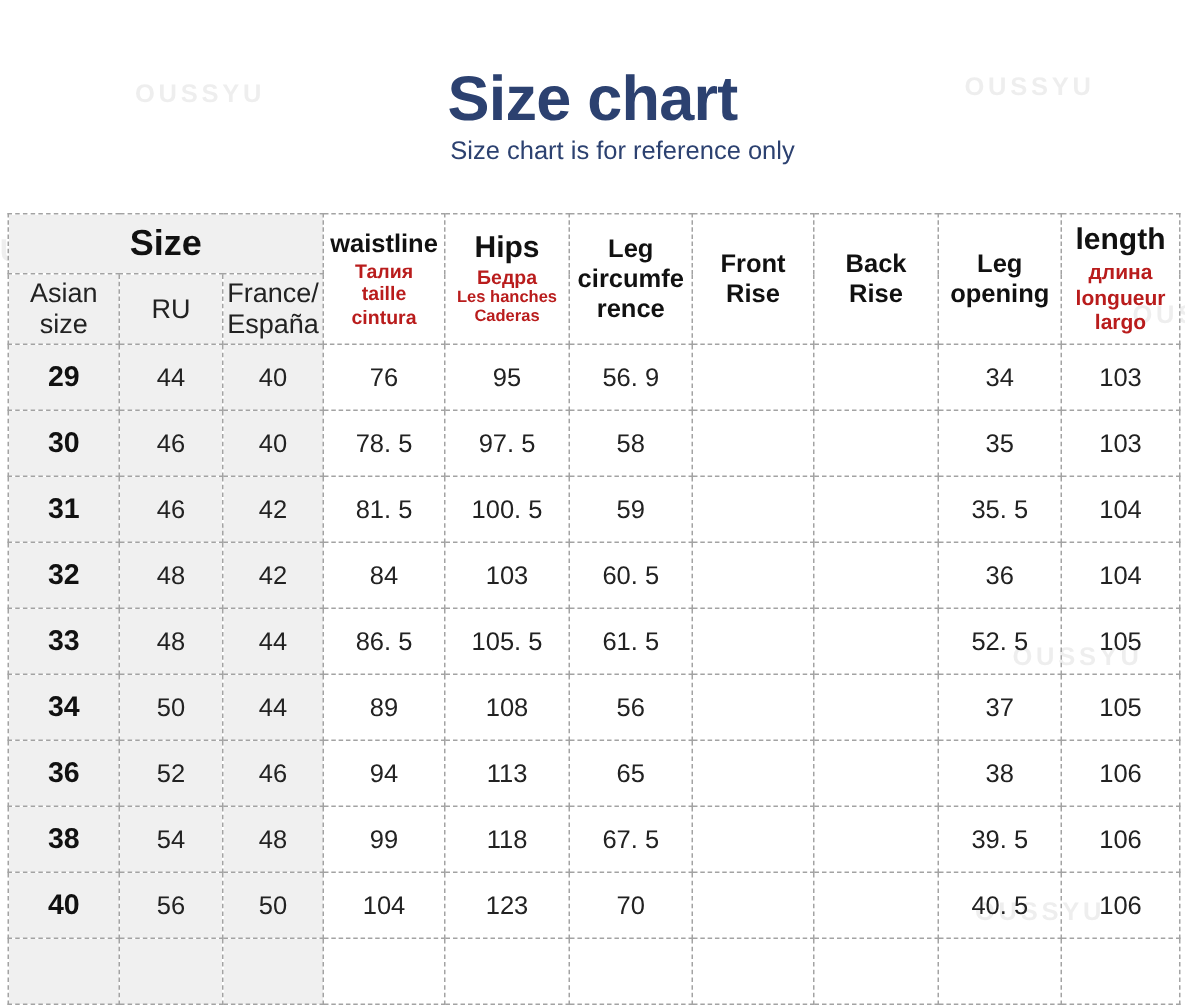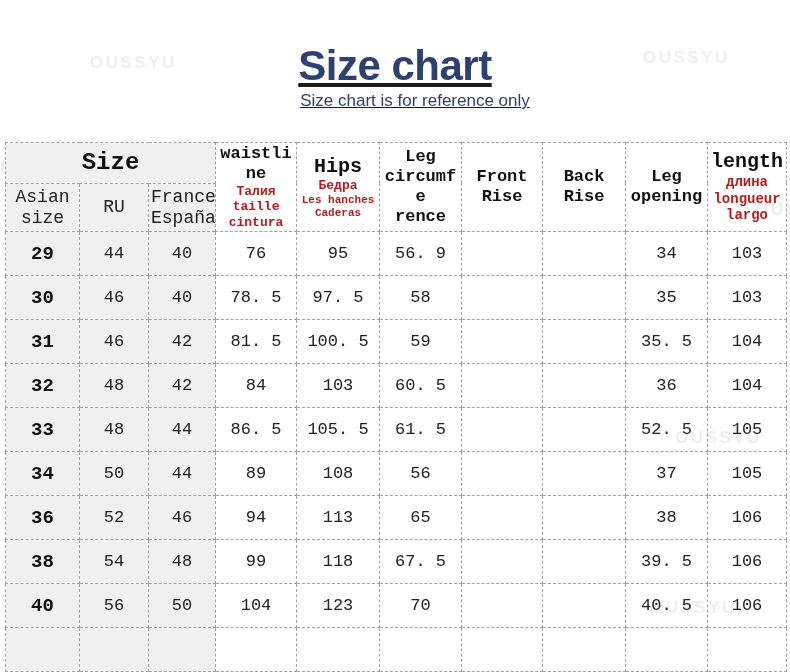--- a/index.html
+++ b/index.html
@@ -14,32 +14,32 @@
     position:absolute;
     color:rgba(120,120,120,0.13);
     font-weight:600;
     font-size:17px;
     letter-spacing:2.5px;
     user-select:none;
     white-space:nowrap;
   }
   .wm.big{font-size:21px;letter-spacing:3.5px;}
   
-  .page-header{position:absolute;top:44px;left:0;right:0;text-align:center;text-decoration:underline;}
+  .page-header{position:absolute;top:44px;left:0;right:0;text-align:center;}
   .page-title{
     color:#2c4170;font-size:42px;font-weight:bold;line-height:1.05;
     letter-spacing:-0.5px;
   }
   .page-subtitle{
     color:#2c4170;font-size:17px;font-weight:400;margin-top:3px;padding-left:40px;
   }
   
   table.size-table{
     position:absolute;left:5px;top:142px;
-    width:781px;border-collapse:collapse;table-layout:fixed;font-family:Liberation Mono, monospace;
+    width:781px;border-collapse:collapse;table-layout:fixed;
   }
   .size-table th,.size-table td{
     border:1px dashed #a3a3a3;
     text-align:center;vertical-align:middle;
     padding:1px 2px;
     overflow:hidden;
   }
   .size-table thead tr.row-groups{height:40px;}
   .size-table thead tr.row-subcols{height:47px;}
   .size-table tbody tr{height:44px;}

